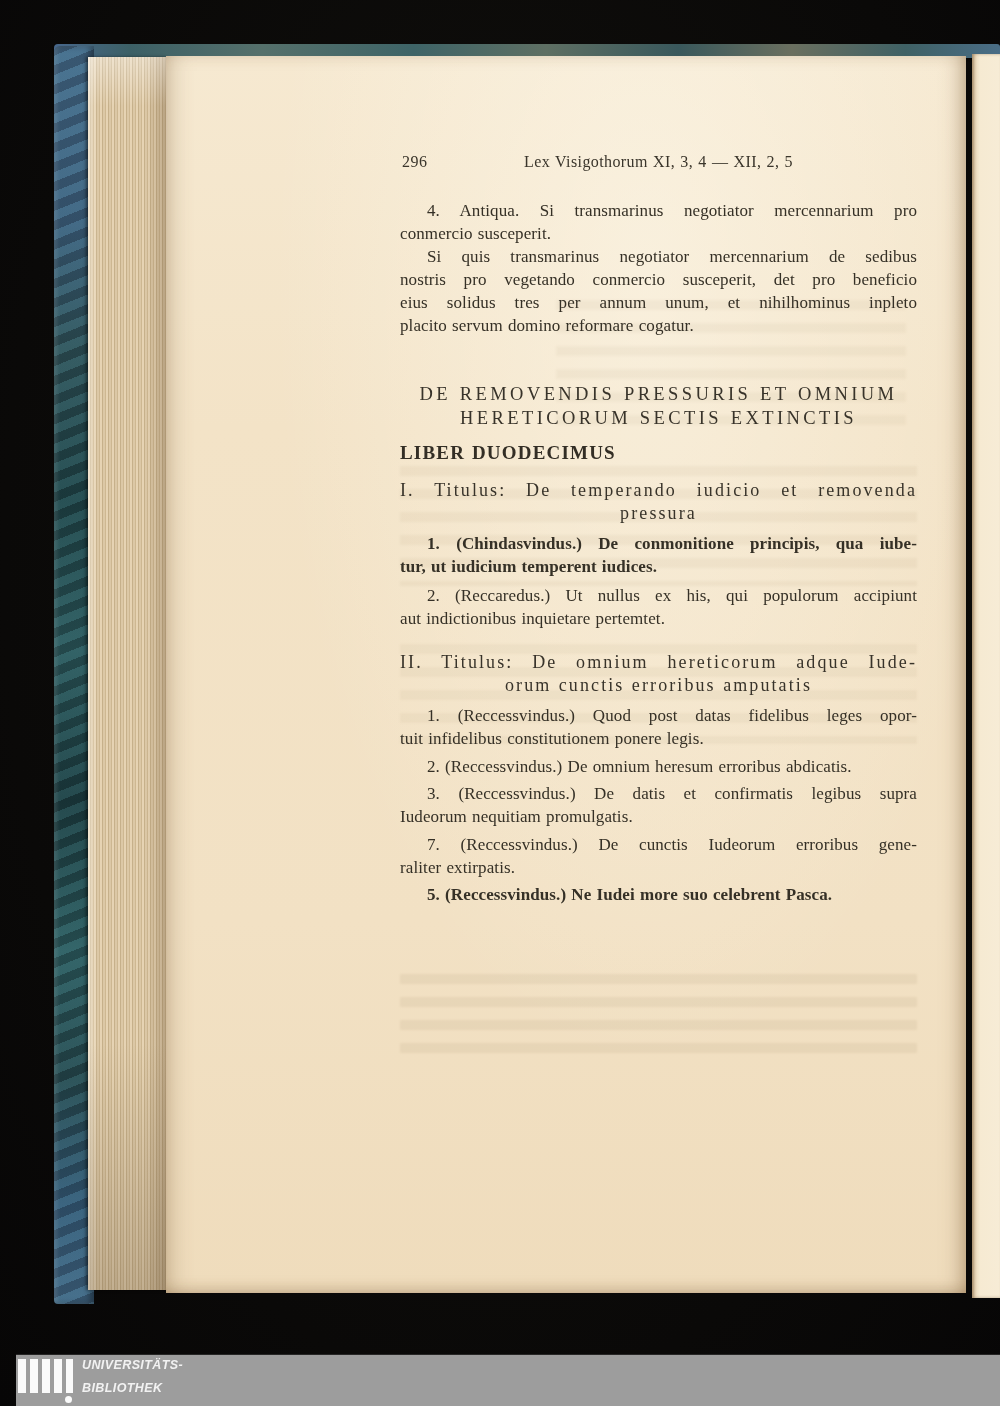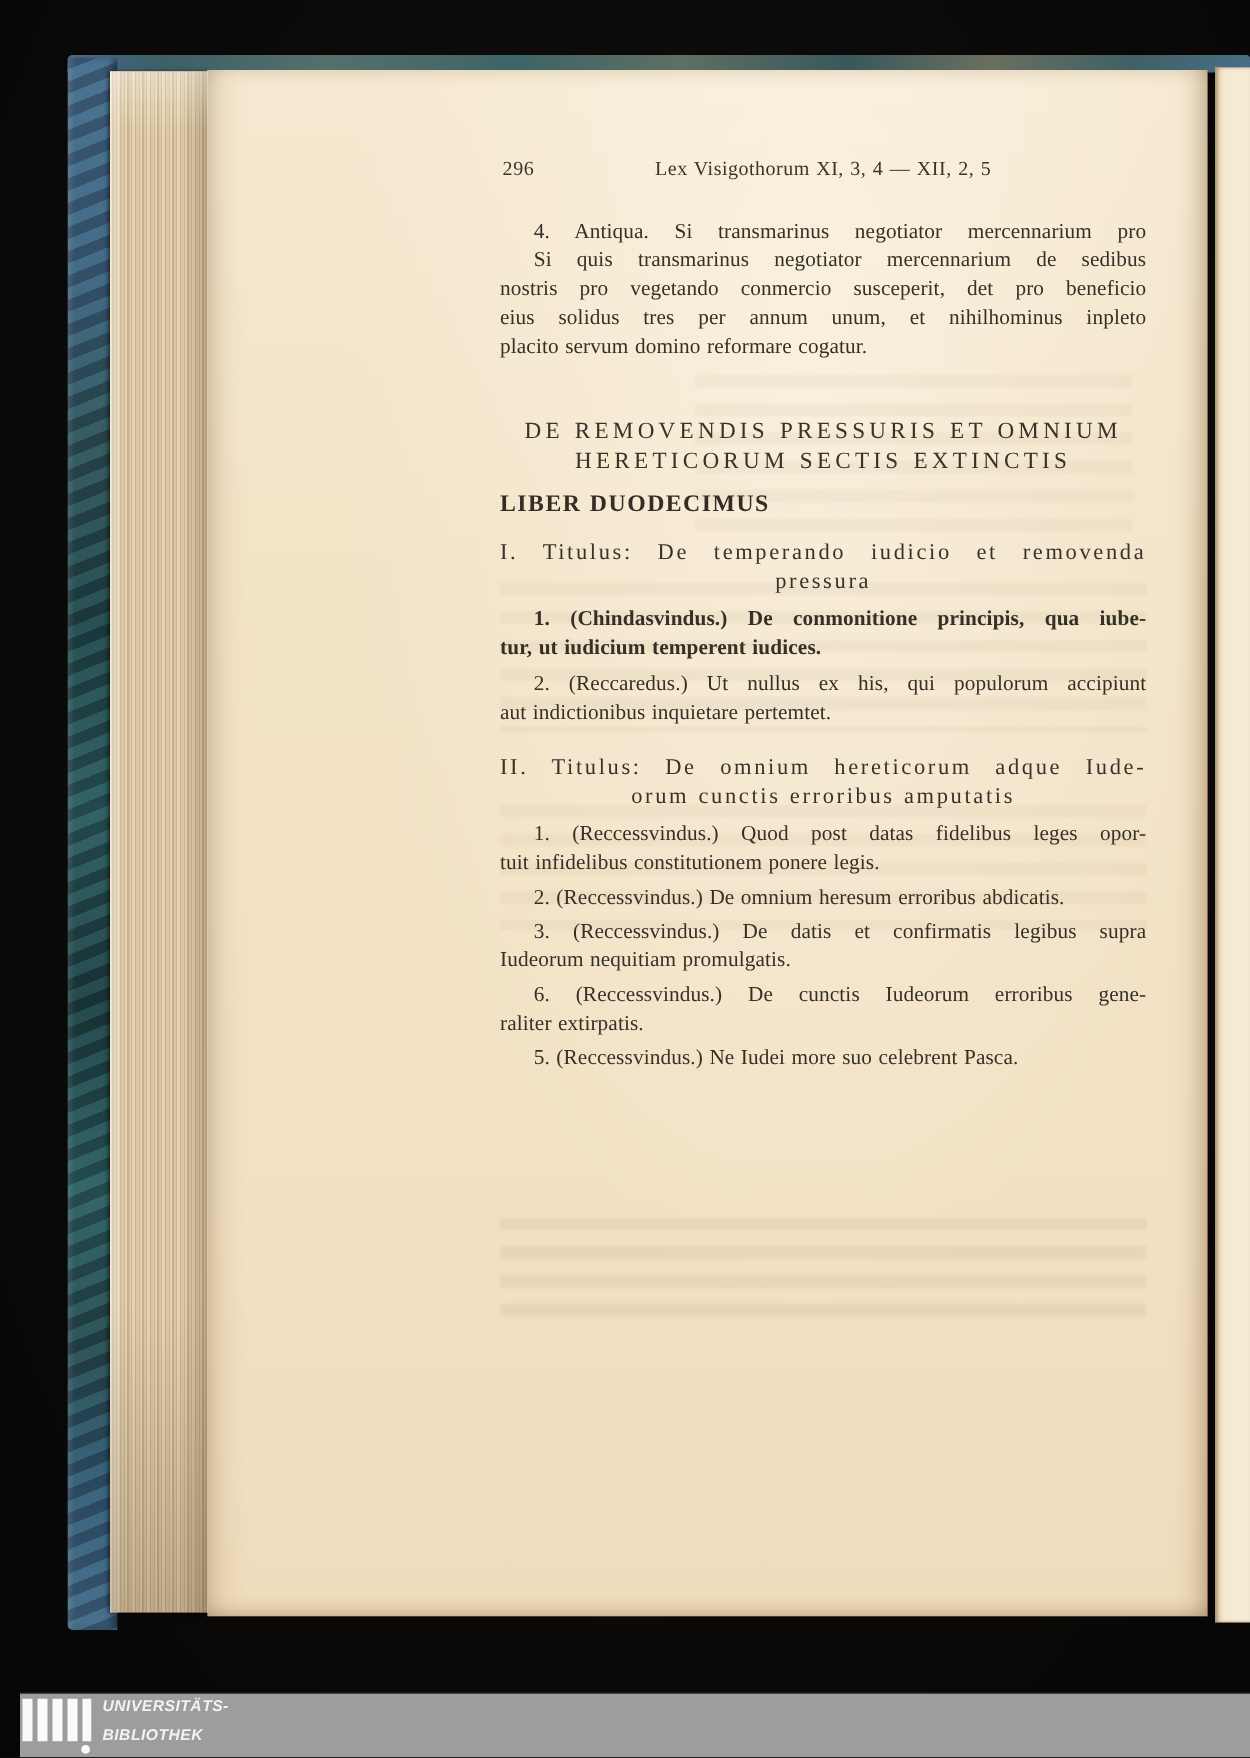--- a/index.html
+++ b/index.html
@@ -31,21 +31,21 @@
                inset 0 -10px 18px -12px rgba(120,88,50,.4);}
   .facing-page{position:absolute;left:972px;top:54px;width:28px;height:1244px;
     background:linear-gradient(90deg,#e4cfae 0%,#f6ead2 28%,#f7ecd6 100%);
     box-shadow:inset 2px 0 3px rgba(110,80,45,.5);}
 
   
   .ghost{position:absolute;filter:blur(1.3px);opacity:.5;pointer-events:none;
     background:repeating-linear-gradient(180deg, rgba(148,124,86,.18) 0 10px, rgba(148,124,86,0) 10px 23px);}
 
   
-  .text-col{position:absolute;left:234px;top:0;width:517px;padding-top:68px;
+  .text-col{position:absolute;left:234px;top:0;width:517px;padding-top:94px;
     color:#353026;font-size:17px;line-height:23px;letter-spacing:.1px;word-spacing:.8px;}
   .line{min-height:23px;}
   .line.j{text-align:justify;text-align-last:justify;}
   .line.center{text-align:center;}
   .line.indent{padding-left:27px;}
   .header-row{position:relative;height:23px;font-size:16px;color:#3a352b;}
   .pagenum{position:absolute;left:2px;top:0;letter-spacing:.5px;}
   .running{text-align:center;letter-spacing:.4px;}
   .heading-caps{margin-top:45px;font-size:18.5px;line-height:24px;letter-spacing:3.4px;color:#38332a;}
   .book-title{margin-top:11px;font-weight:bold;font-size:19px;letter-spacing:1.2px;text-align:left;color:#332e25;}
@@ -83,20 +83,21 @@
 
     <div class="text-col">
 
       <div class="header-row">
         <span class="pagenum">296</span>
         <div class="running">Lex Visigothorum XI, 3, 4 — XII, 2, 5</div>
       </div>
 
       <div style="margin-top:26px">
           <div class="line j indent">4. Antiqua. Si transmarinus negotiator mercennarium pro</div>
+          <div class="line">conmercio susceperit.</div>
         </div>
 
       <div>
           <div class="line j indent">Si quis transmarinus negotiator mercennarium de sedibus</div>
           <div class="line j">nostris pro vegetando conmercio susceperit, det pro beneficio</div>
           <div class="line j">eius solidus tres per annum unum, et nihilhominus inpleto</div>
           <div class="line">placito servum domino reformare cogatur.</div>
         </div>
 
       <div class="heading-caps">
@@ -133,24 +134,24 @@
             <div class="line">tuit infidelibus constitutionem ponere legis.</div>
           </div>
           <div class="item" style="margin-top: 5px;">
             <div class="line indent">2. (Reccessvindus.) De omnium heresum erroribus abdicatis.</div>
           </div>
           <div class="item" style="margin-top: 4px;">
             <div class="line j indent">3. (Reccessvindus.) De datis et confirmatis legibus supra</div>
             <div class="line">Iudeorum nequitiam promulgatis.</div>
           </div>
           <div class="item" style="margin-top: 5px;">
-            <div class="line j indent">6. (Reccessvindus.) De cunctis Iudeorum erroribus gene-</div>
+            <div class="line j indent">7. (Reccessvindus.) De cunctis Iudeorum erroribus gene-</div>
             <div class="line">raliter extirpatis.</div>
           </div>
-          <div class="item" style="margin-top: 4px;">
+          <div class="item" style="margin-top: 4px; font-weight: bold;">
             <div class="line indent">5. (Reccessvindus.) Ne Iudei more suo celebrent Pasca.</div>
           </div>
         </div>
 
     </div>
   </div>
 
   <div class="facing-page"></div>
 
   <div class="wm-bar">

